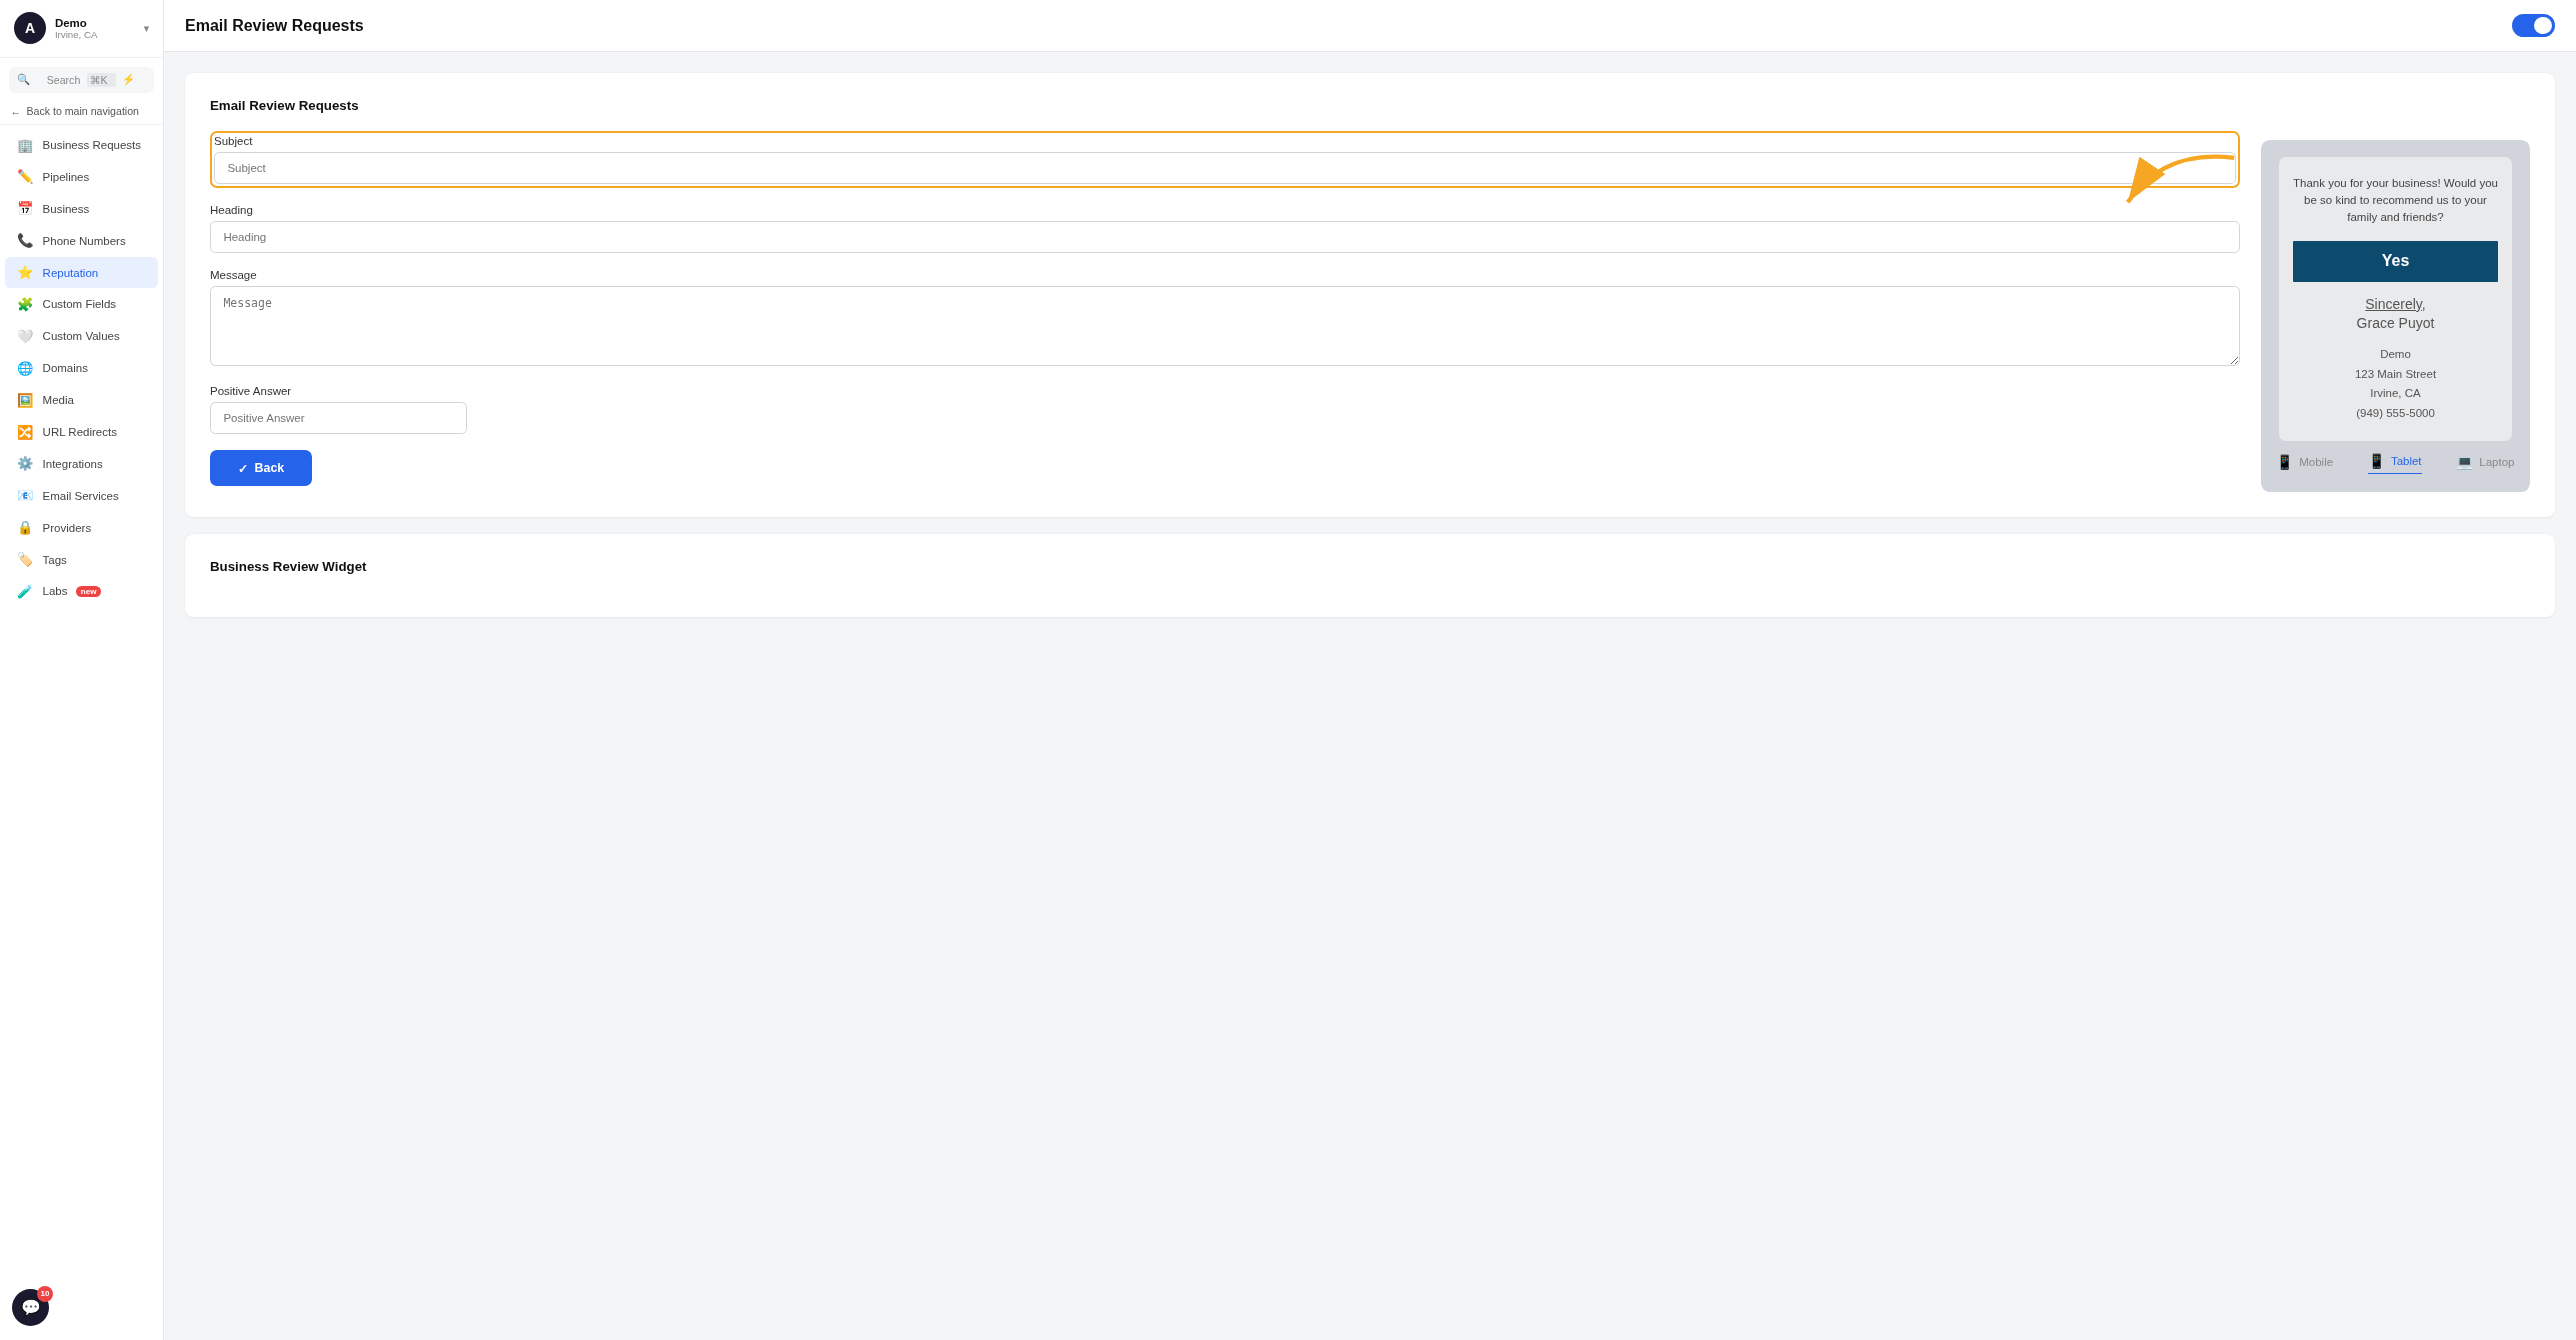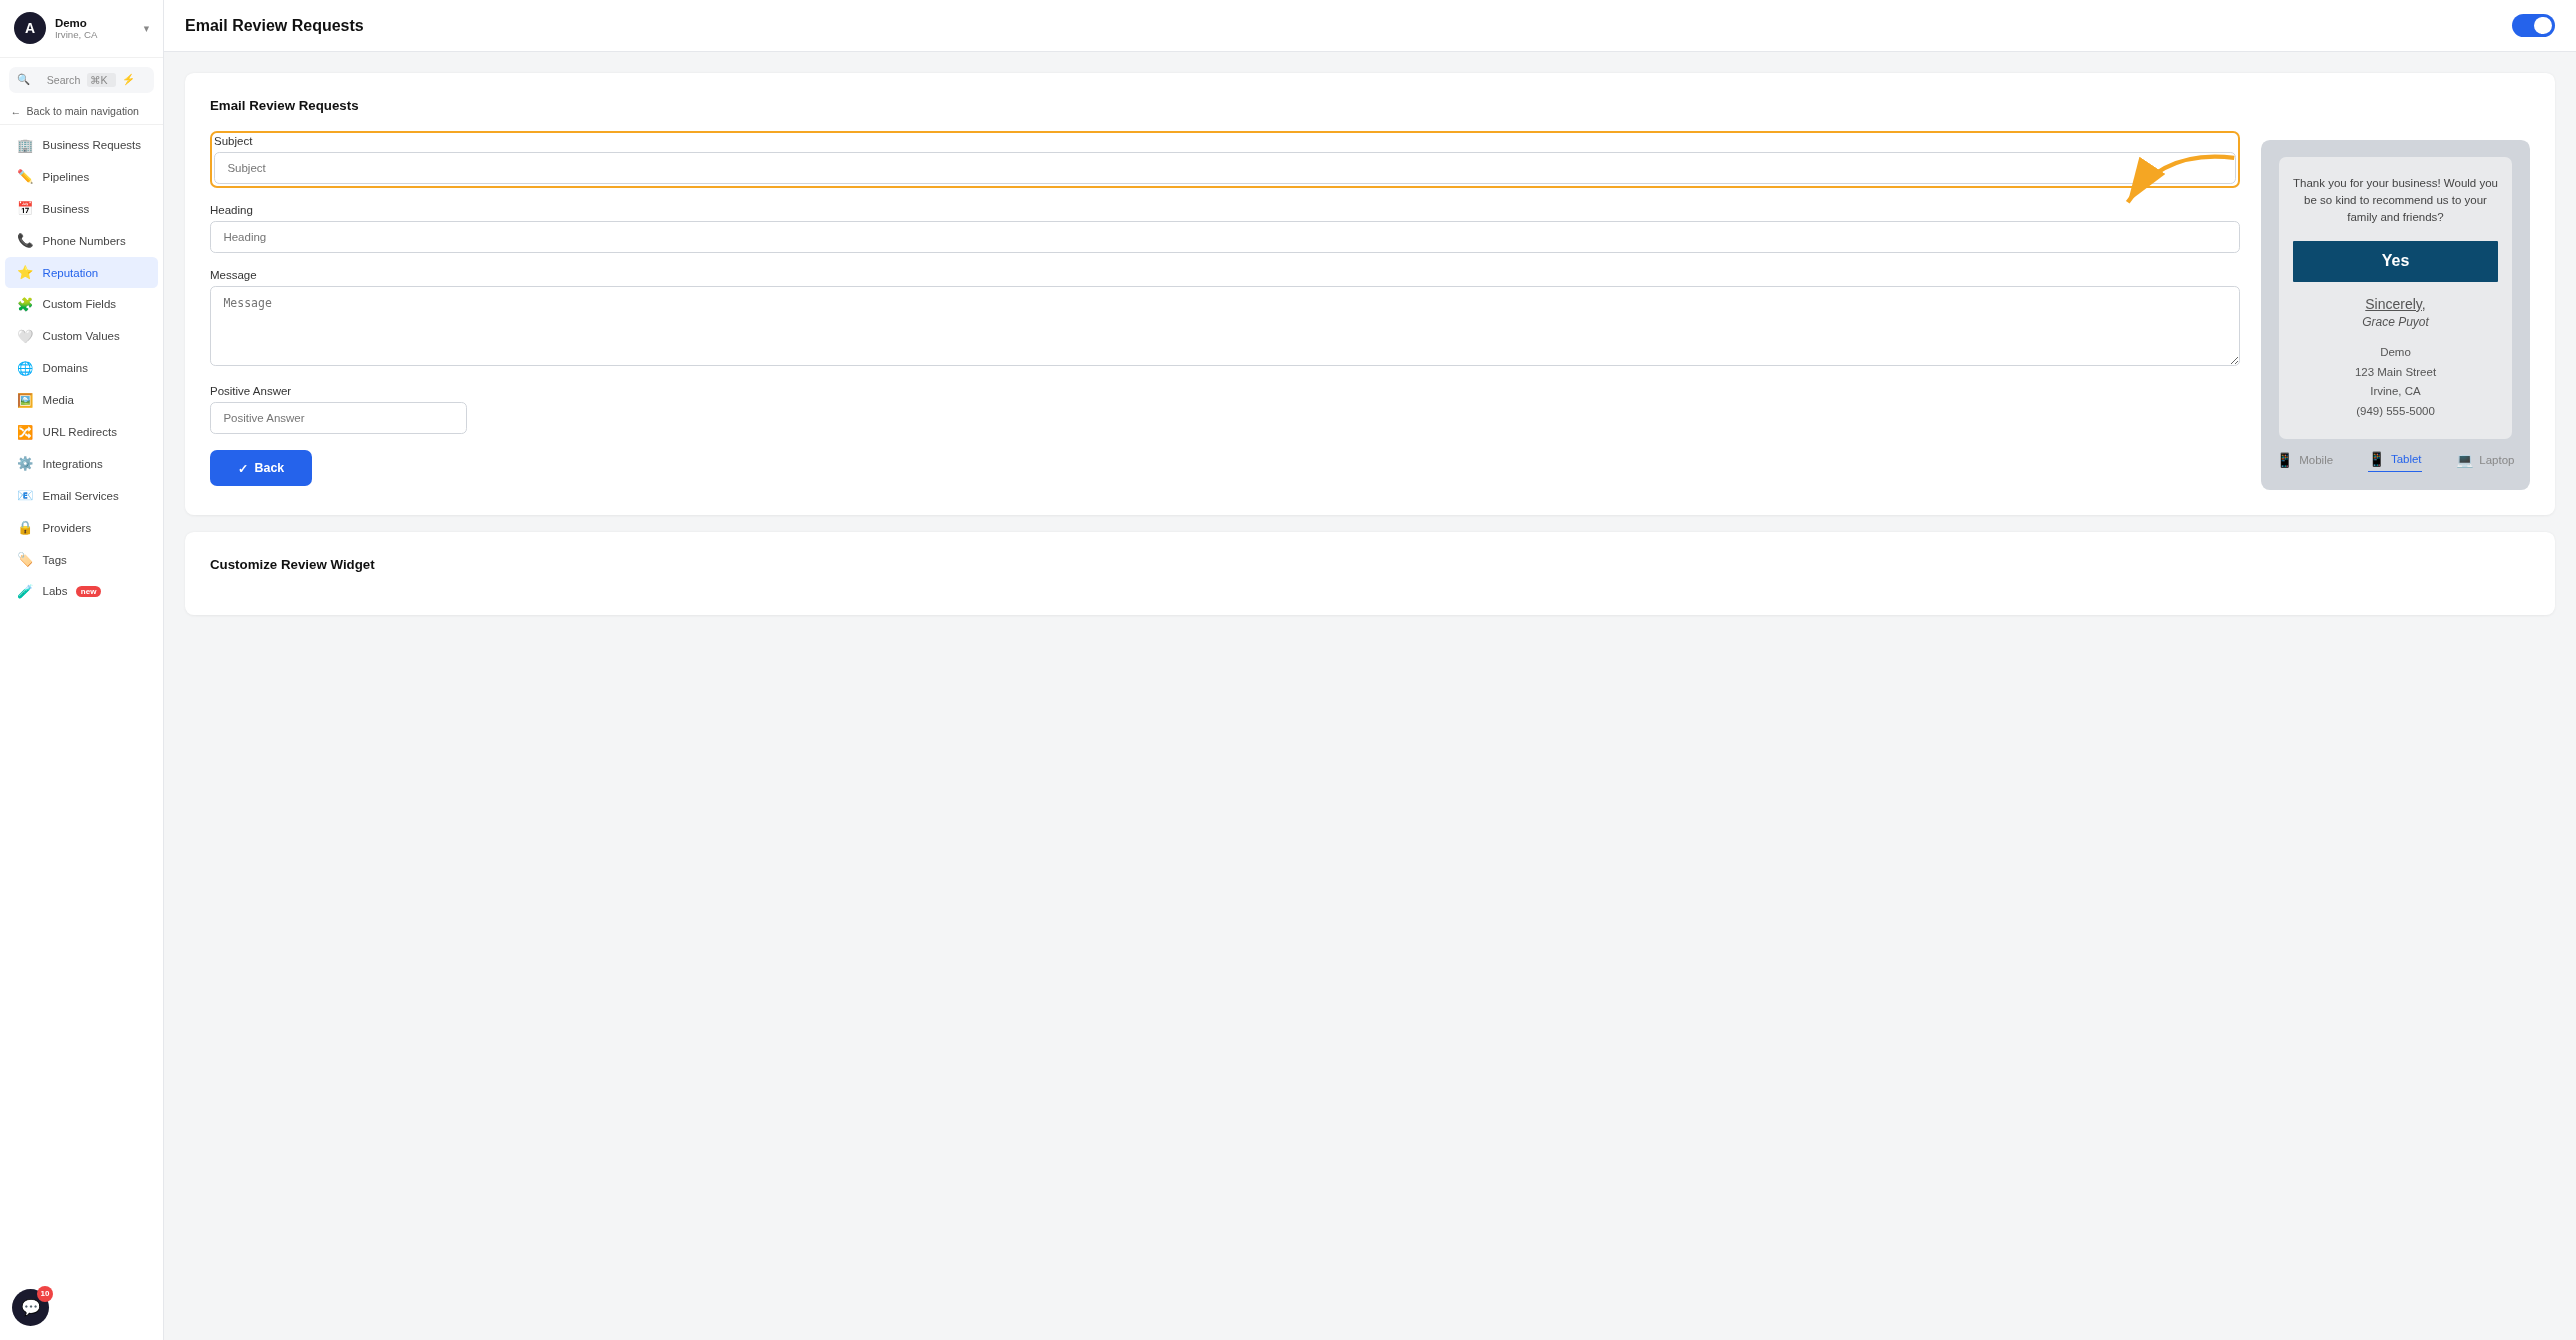--- a/index.html
+++ b/index.html
@@ -311,24 +311,23 @@
       margin-bottom: 14px;
     }
 
     .preview-sincerely {
       font-size: 14px;
       color: #555;
       margin-bottom: 3.5px;
       text-decoration: underline;
     }
     .preview-name {
-      font-size: 12px;
+      font-size: 14px;
       color: #555;
       margin-bottom: 14px;
-      font-style: italic;
     }
 
     .preview-business {
       font-size: 11.5px;
       color: #555;
       line-height: 1.7;
     }
 
     .device-tabs {
       display: flex;
@@ -552,17 +551,17 @@
                 <span class="device-tab-icon">💻</span>
                 <span>Laptop</span>
               </div>
             </div>
           </div>
         </div>
       </div>
     </div>
 
     <div class="section-card2">
-      <div class="section-title">Customize Review Widget</div>
+      <div class="section-title">Business Review Widget</div>
     </div>
   </div>
 </div>
 
 
 </body></html>

